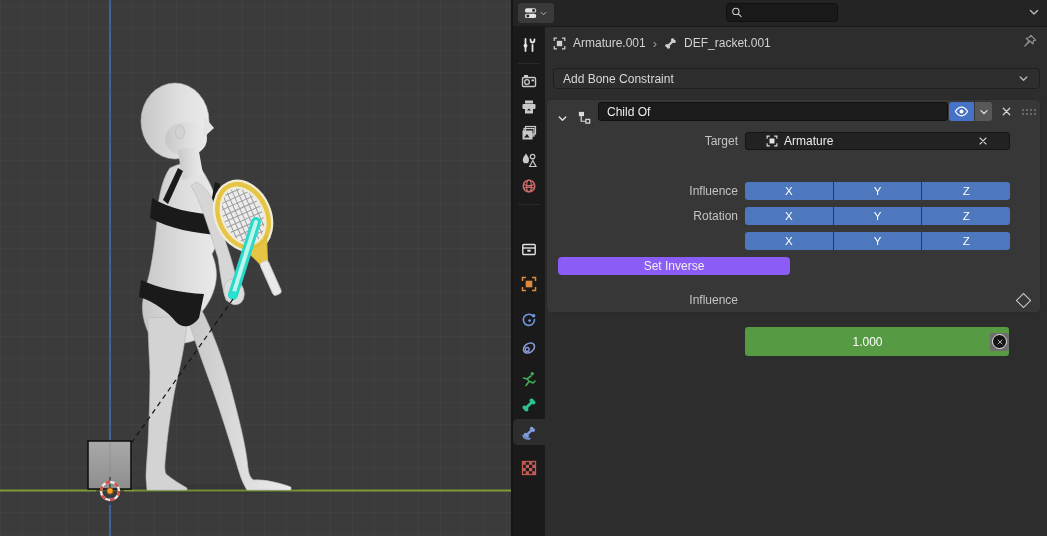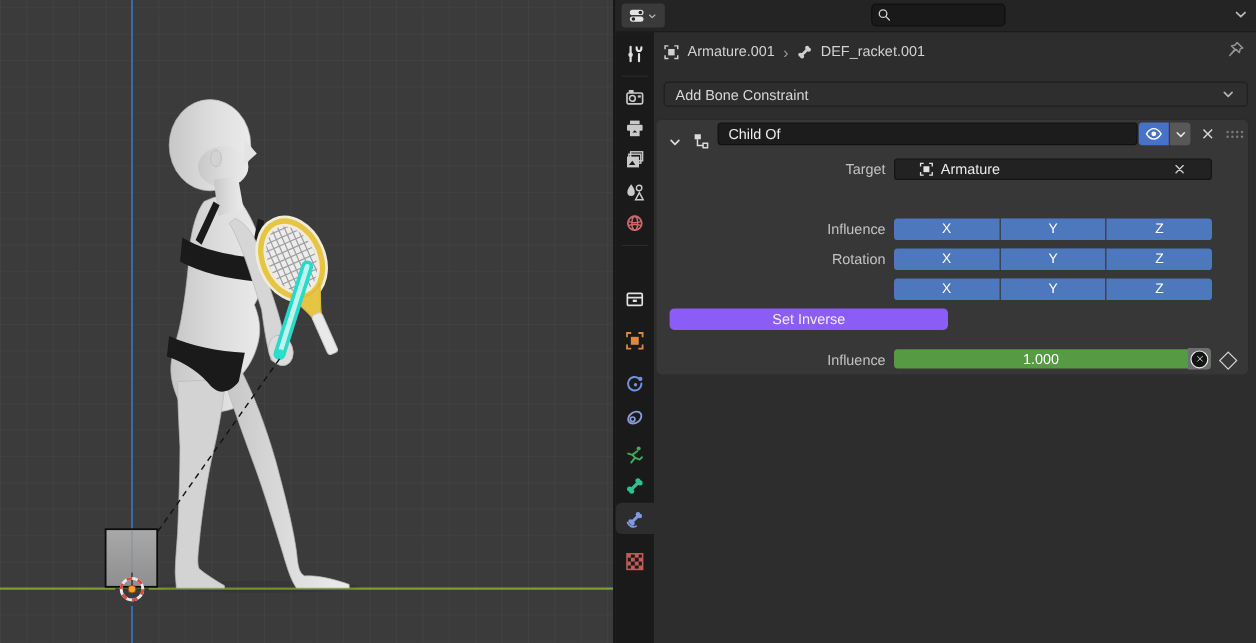--- a/index.html
+++ b/index.html
@@ -49,21 +49,21 @@
   .grip{position:absolute;left:476px;top:10px;width:2px;height:2px;border-radius:50%;background:#7d7d7d;
      box-shadow:4px 0 #7d7d7d,8px 0 #7d7d7d,12px 0 #7d7d7d,0 4px #7d7d7d,4px 4px #7d7d7d,8px 4px #7d7d7d,12px 4px #7d7d7d;}
   .row-label{position:absolute;left:0;width:192px;text-align:right;color:#c3c3c3;line-height:18px;height:18px;}
   .id-field{position:absolute;left:199px;width:265px;height:18px;background:#222;border:1px solid #141414;border-radius:3px;
      box-sizing:border-box;display:flex;align-items:center;gap:6px;padding:0 20px;color:#eaeaea;}
   .id-field .fx{margin-left:auto;color:#cfcfcf;}
   .xyz{position:absolute;left:199px;width:265px;height:18px;display:flex;gap:1px;}
   .xyz .ax{flex:1;background:#4d78bd;color:#fff;text-align:center;line-height:18px;font-size:11.5px;}
   .xyz .ax:first-child{border-radius:3px 0 0 3px}.xyz .ax:last-child{border-radius:0 3px 3px 0}
   .inv-btn{position:absolute;height:18px;background:#8b5cf6;border-radius:4px;color:#f0f0f0;text-align:center;line-height:18px;}
-  .slider{position:absolute;left:199px;width:264px;height:16px;border-radius:3px;background:#569a43;display:flex;align-items:center;}
+  .slider{position:absolute;left:199px;width:264px;height:29px;border-radius:3px;background:#569a43;display:flex;align-items:center;margin-top:36px;}
   .slider .val{flex:1;text-align:center;color:#fff;}
   .slider .cap{width:19px;height:18px;background:#6e6e6e;border-radius:0 3px 3px 0;display:flex;align-items:center;justify-content:center;}
   .circx{width:13px;height:13px;border-radius:50%;background:#141414;border:1.5px solid #e7e7e7;display:flex;align-items:center;justify-content:center;color:#e7e7e7;box-sizing:content-box;}
   .diamond{position:absolute;left:472px;width:9px;height:9px;border:1.5px solid #cfcfcf;transform:rotate(45deg);}
   .ic{display:block}
 </style>
 </head>
 <body>
 
 <svg width="0" height="0" style="position:absolute">

